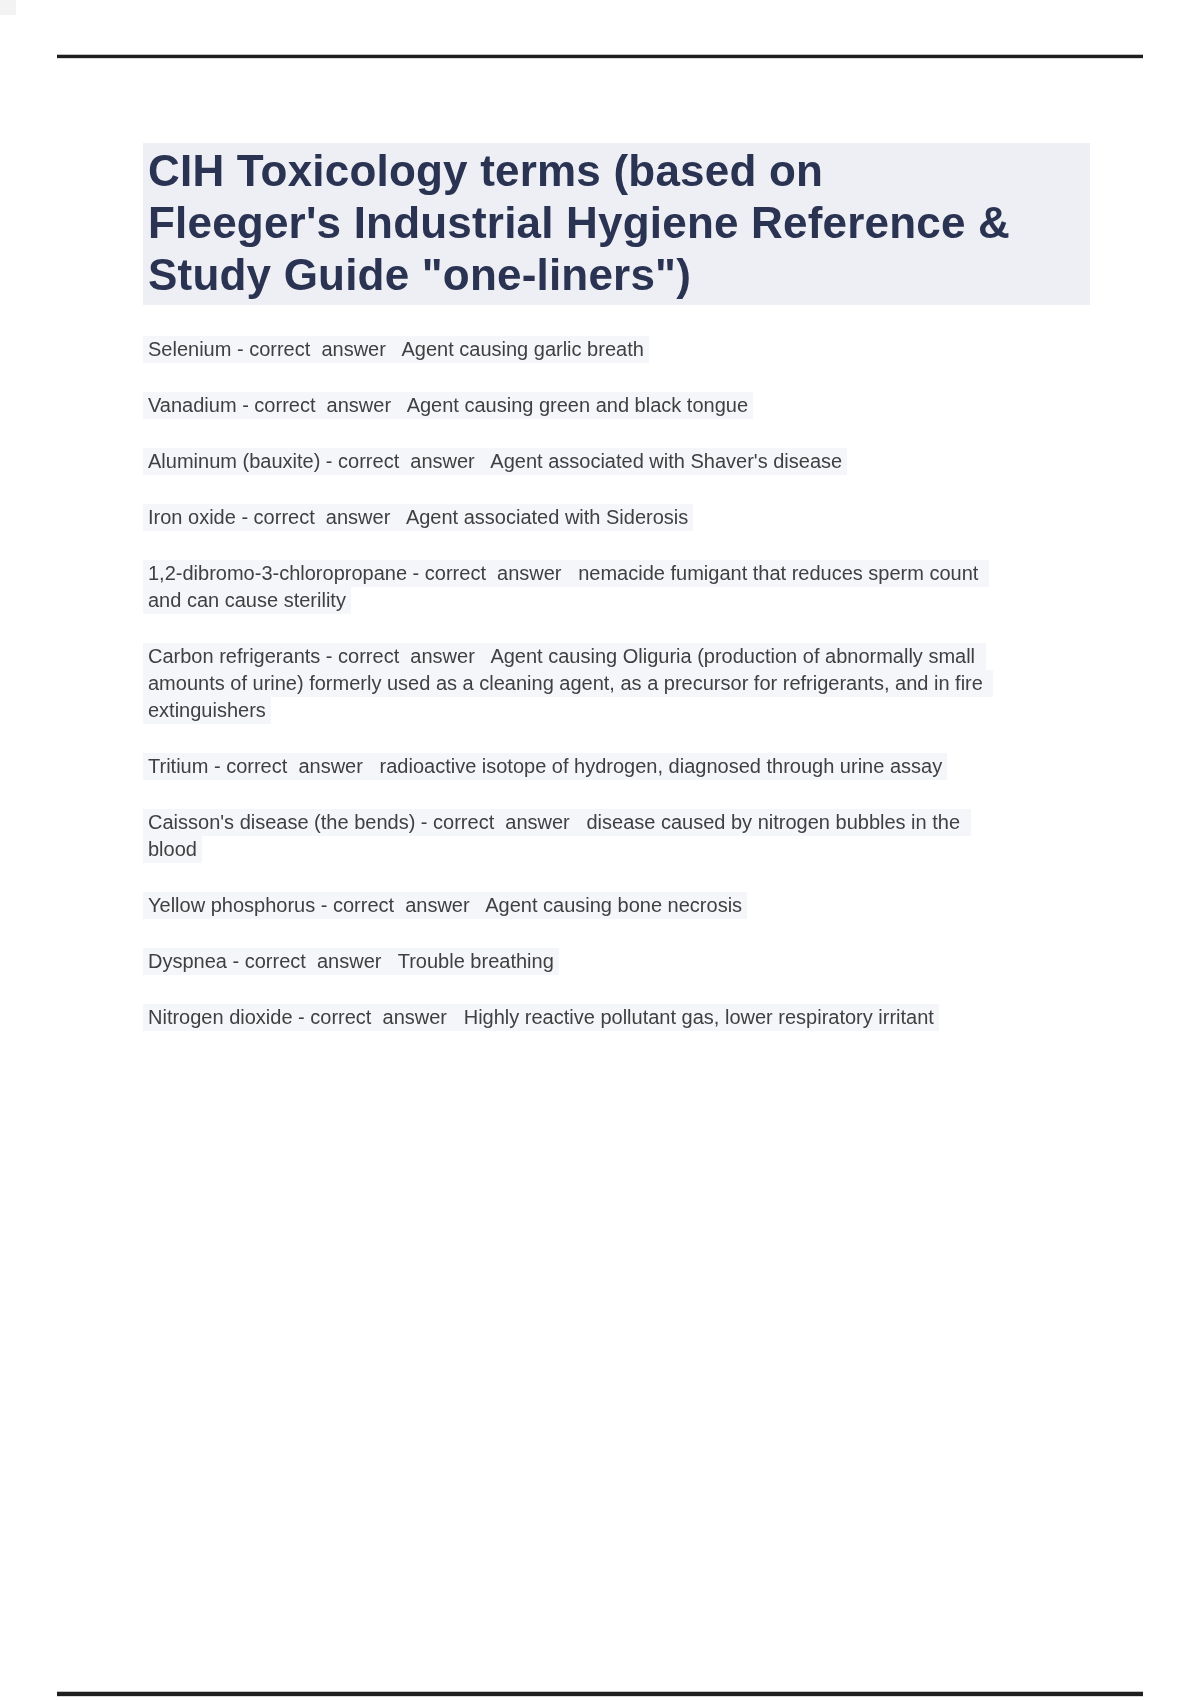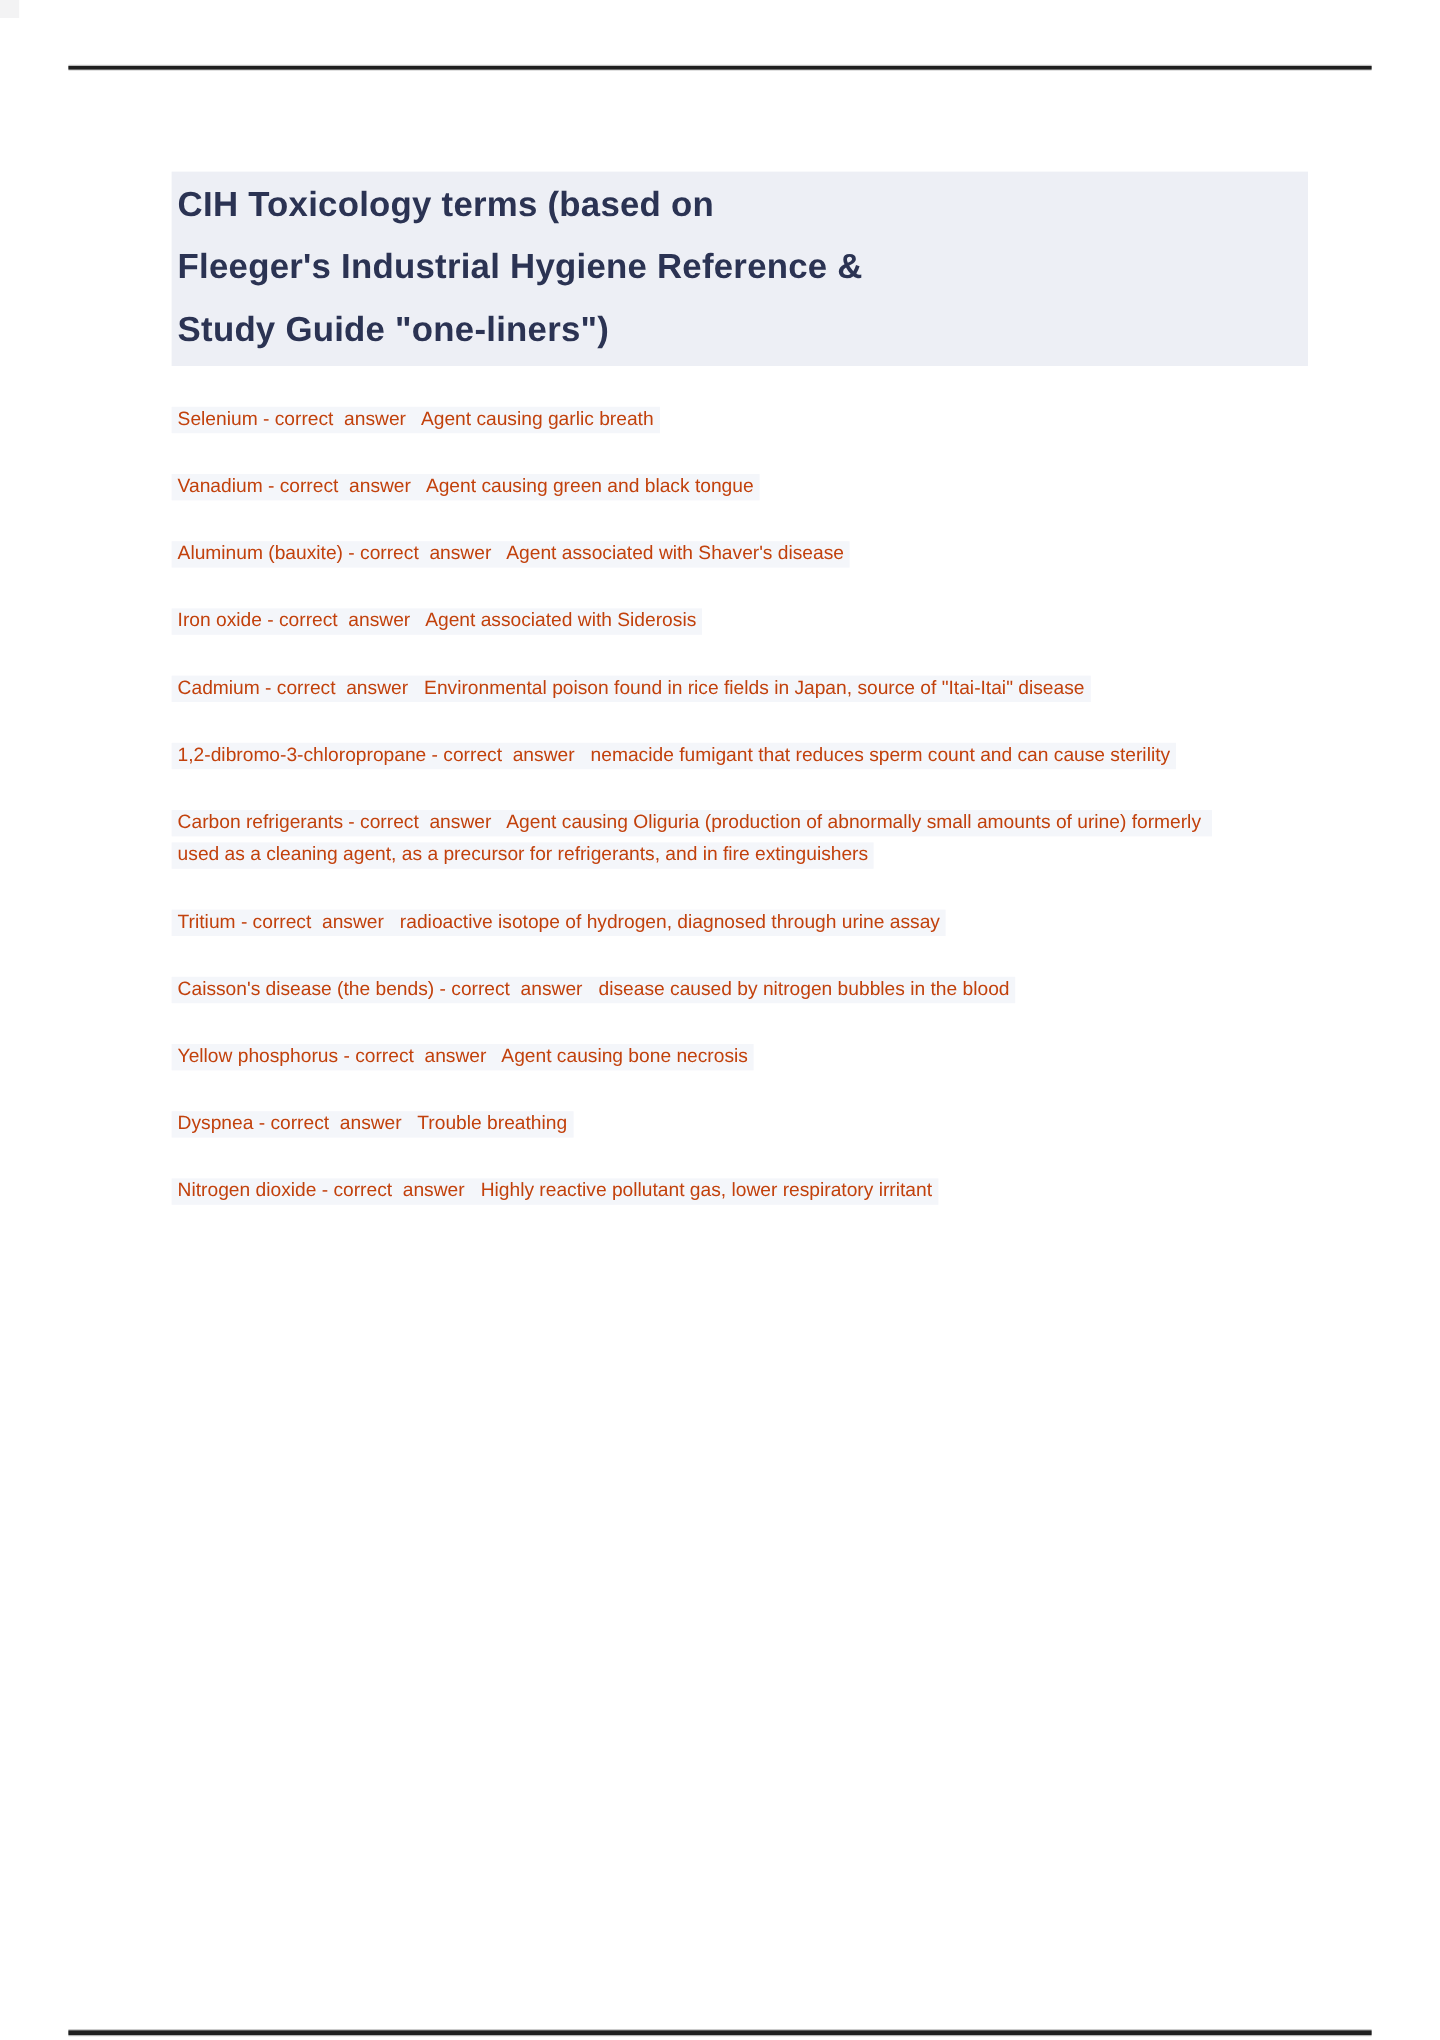--- a/index.html
+++ b/index.html
@@ -40,34 +40,34 @@
     top: 143px;
     width: 947px;
   }
   .title-block {
     background: #edeff5;
     padding: 2px 0 4px 5px;
     margin: 0 0 31px 0;
   }
   h1.doc-title {
     margin: 0;
-    font-size: 29px;
+    font-size: 44px;
     line-height: 52px;
     font-weight: bold;
     color: #2b3353;
     letter-spacing: 0.2px;
   }
   h1.doc-title .tline { display: block; }
 
   .qa-list { width: 872px; }
   p.qa {
     margin: 0 0 29px 0;
-    font-size: 16px;
+    font-size: 20px;
     line-height: 27px;
-    color: #c2410c;
+    color: #404040;
     white-space: pre-wrap;
   }
   p.qa .hl {
     background: #f4f6fa;
     padding: 2px 5px 3px 5px;
     -webkit-box-decoration-break: clone;
     box-decoration-break: clone;
   }
 </style>
 </head>
@@ -85,21 +85,20 @@
         <span class="tline">Fleeger's Industrial Hygiene Reference &amp;</span>
         <span class="tline">Study Guide "one-liners")</span>
       </h1>
     </div>
 
     <div class="qa-list">
       <p class="qa"><span class="hl"><span>Selenium</span><span> - correct  answer   </span><span>Agent causing garlic breath</span></span></p>
       <p class="qa"><span class="hl"><span>Vanadium</span><span> - correct  answer   </span><span>Agent causing green and black tongue</span></span></p>
       <p class="qa"><span class="hl"><span>Aluminum (bauxite)</span><span> - correct  answer   </span><span>Agent associated with Shaver's disease</span></span></p>
       <p class="qa"><span class="hl"><span>Iron oxide</span><span> - correct  answer   </span><span>Agent associated with Siderosis</span></span></p>
-      <p class="qa"><span class="hl"><span>Cadmium</span><span> - correct  answer   </span><span>Environmental poison found in rice fields in Japan, source of "Itai-Itai" disease</span></span></p>
       <p class="qa"><span class="hl"><span>1,2-dibromo-3-chloropropane</span><span> - correct  answer   </span><span>nemacide fumigant that reduces sperm count and can cause sterility</span></span></p>
       <p class="qa"><span class="hl"><span>Carbon refrigerants</span><span> - correct  answer   </span><span>Agent causing Oliguria (production of abnormally small amounts of urine) formerly used as a cleaning agent, as a precursor for refrigerants, and in fire extinguishers</span></span></p>
       <p class="qa"><span class="hl"><span>Tritium</span><span> - correct  answer   </span><span>radioactive isotope of hydrogen, diagnosed through urine assay</span></span></p>
       <p class="qa"><span class="hl"><span>Caisson's disease (the bends)</span><span> - correct  answer   </span><span>disease caused by nitrogen bubbles in the blood</span></span></p>
       <p class="qa"><span class="hl"><span>Yellow phosphorus</span><span> - correct  answer   </span><span>Agent causing bone necrosis</span></span></p>
       <p class="qa"><span class="hl"><span>Dyspnea</span><span> - correct  answer   </span><span>Trouble breathing</span></span></p>
       <p class="qa"><span class="hl"><span>Nitrogen dioxide</span><span> - correct  answer   </span><span>Highly reactive pollutant gas, lower respiratory irritant</span></span></p>
     </div>
   </div>
 </div>

